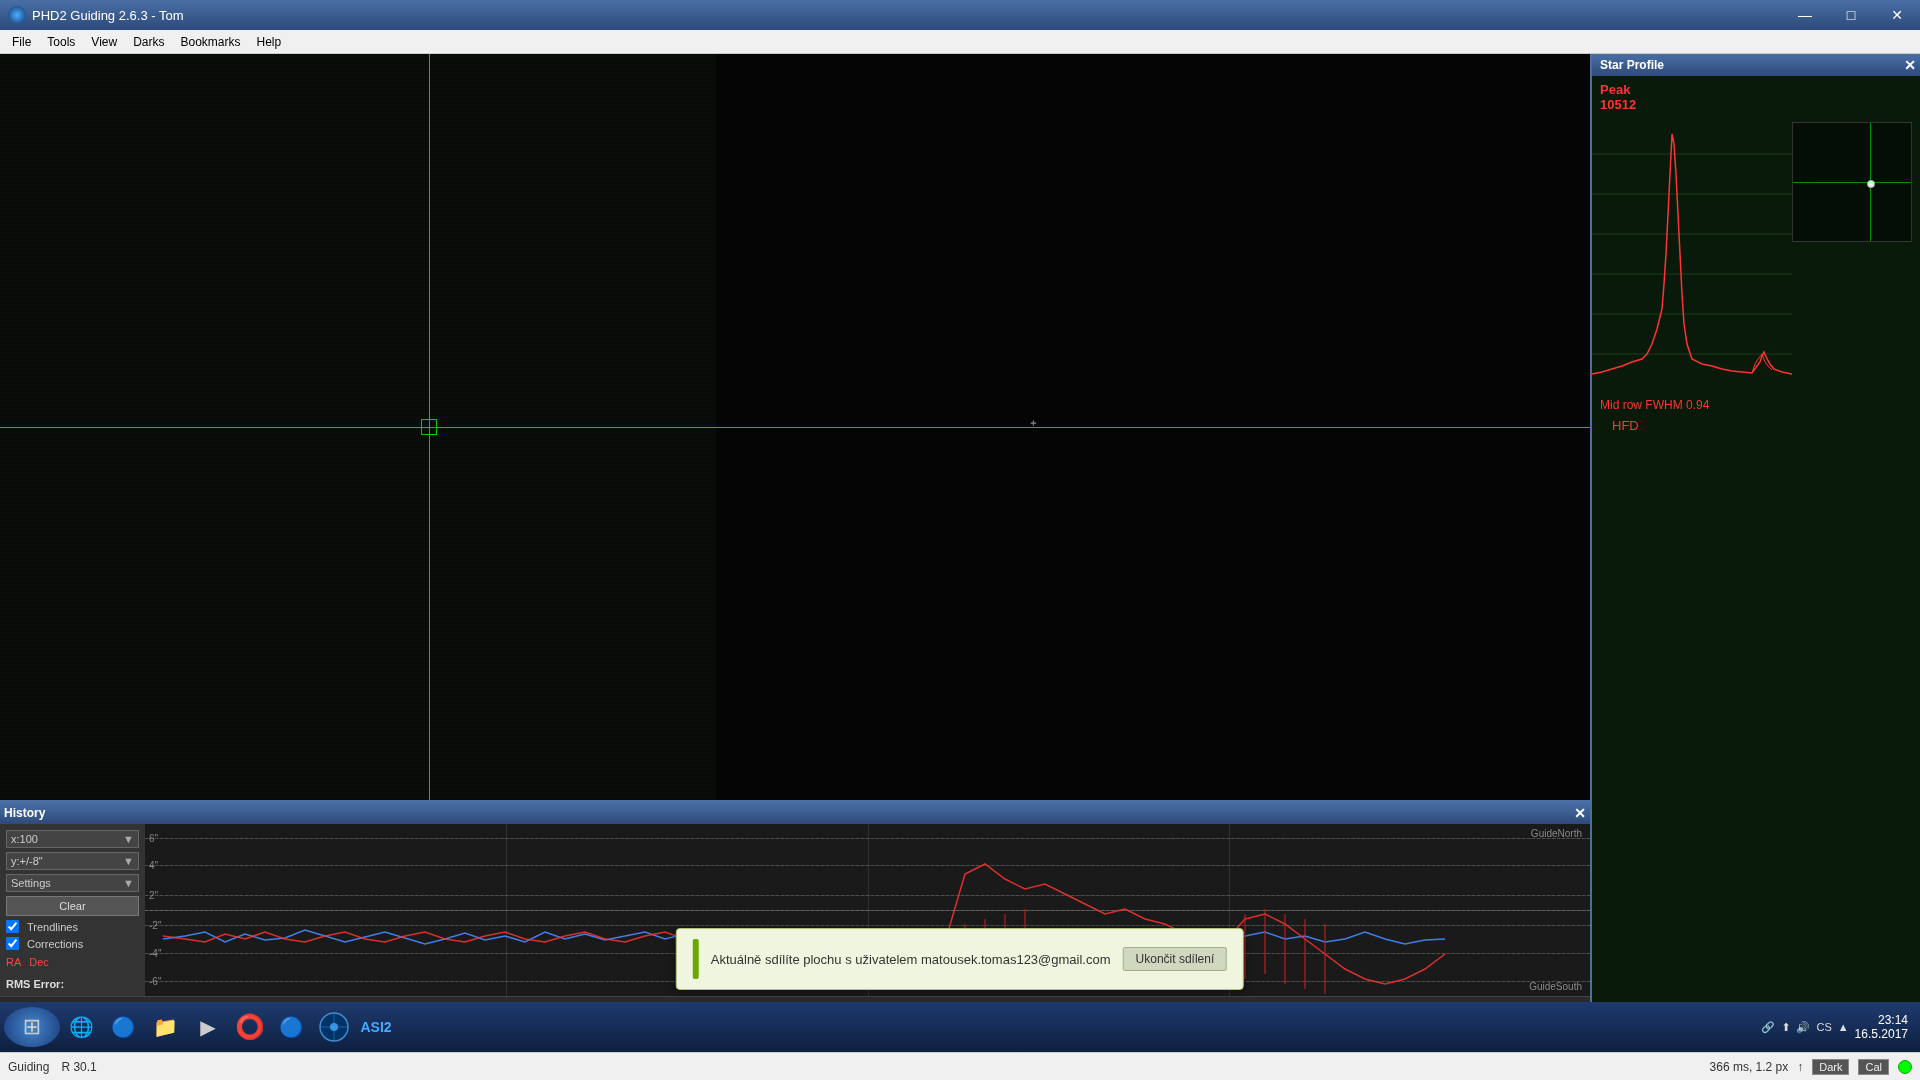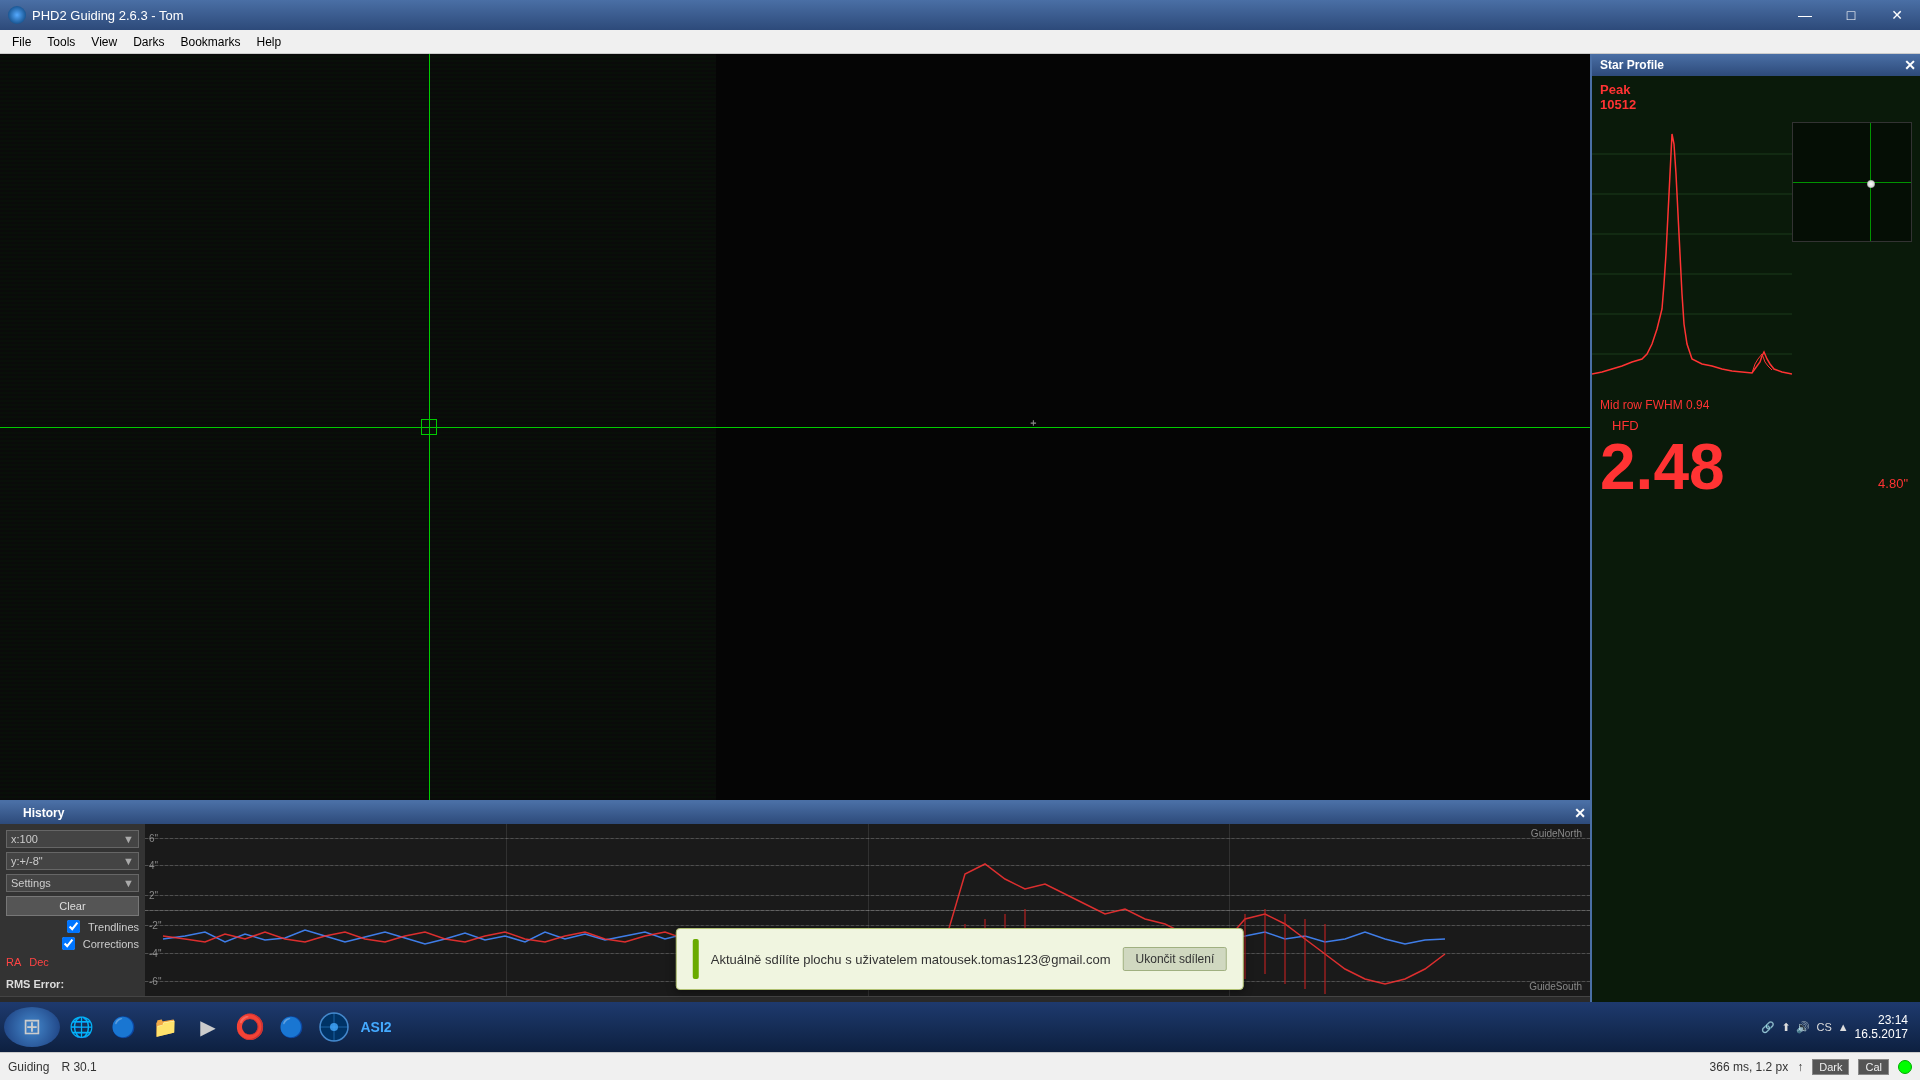--- a/index.html
+++ b/index.html
@@ -148,21 +148,21 @@
       border-top: 2px solid #4a6fa5;
       height: 280px;
       display: flex;
       flex-direction: column;
     }
     #history-titlebar {
       background: linear-gradient(to bottom, #4a6fa5, #2d4a7a);
       height: 22px;
       display: flex;
       align-items: center;
-      padding: 0 23px;
+      padding: 0 4px;
       color: white;
       font-size: 12px;
       font-weight: bold;
       position: relative;
     }
     #history-titlebar .close-btn {
       position: absolute;
       right: 4px;
       font-size: 14px;
       cursor: pointer;
@@ -210,21 +210,20 @@
       display: flex;
       align-items: center;
       justify-content: center;
     }
     .checkbox-row {
       display: flex;
       align-items: center;
       gap: 8px;
       font-size: 11px;
       color: #ccc;
-      justify-content: flex-end;
     }
     .checkbox-row input[type=checkbox] {
       width: 13px;
       height: 13px;
     }
     #ra-dec-labels {
       display: flex;
       gap: 8px;
       margin-top: 2px;
       font-size: 11px;
@@ -889,24 +888,20 @@
 
           <polyline fill="none" stroke="#ff3333" stroke-width="1" points="160,259 163,250 166,245 170,240 173,248 176,252 180,256"></polyline>
         </svg>
       </div>
 
       <div id="star-fwhm">
         <span>Mid row FWHM  0.94</span>
       </div>
       <div id="star-hfd-label">
         <span>HFD</span>
-      </div>
-      <div style="position:relative">
-        <div id="star-hfd-value">2.48</div>
-        <div id="star-hfd-arcsec">4.80"</div>
       </div>
     </div>
   </div>
 
 </div>
 
 <div id="taskbar">
   <div class="taskbar-start">⊞</div>
   <div class="taskbar-icon">🌐</div>
   <div class="taskbar-icon">🔵</div>

